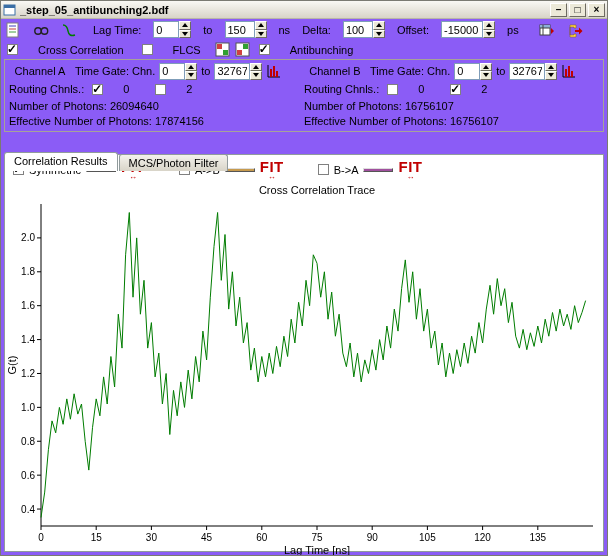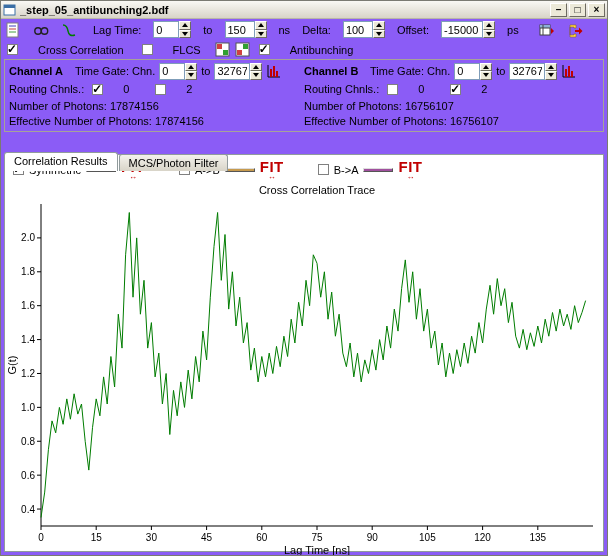--- a/index.html
+++ b/index.html
@@ -25,21 +25,21 @@
   
   .cbrow{height:19px;display:flex;align-items:center;padding:0 6px;flex:0 0 auto;}
   .cbgroup{display:flex;align-items:center;gap:20px;}
   .cb{width:11px;height:11px;background:#fff;border:1px solid #808080;position:relative;flex:0 0 auto;}
   .cb.checked::after{content:"✓";position:absolute;left:-1px;top:-3px;font-size:12px;font-weight:bold;color:#000;}
   .mL18{margin-left:18px;}.mL14{margin-left:14px;}.mL8{margin-left:8px;}.mL22{margin-left:22px;}.mL4{margin-left:4px;}
   
   .chframe{margin:0 3px 2px;border:1px solid #a7a398;padding:2px 4px 3px;display:flex;flex:0 0 auto;}
   .chcol{width:50%;display:flex;flex-direction:column;}
   .chrow{display:flex;align-items:center;gap:4px;height:18px;}
-  .chname{font-weight:bold;width:62px;flex:0 0 auto;}
+  .chname{font-weight:normal;width:62px;flex:0 0 auto;text-align:center;}
   .chtext{height:15px;display:flex;align-items:center;}
   
   .tabsrow{display:flex;align-items:flex-end;padding:2px 3px 0;flex:0 0 auto;height:20px;position:relative;z-index:2;}
   .tab{padding:2px 9px 2px;border:1px solid #919b9c;border-bottom:none;background:linear-gradient(to bottom,#f4f2ec,#d8d4c8);border-radius:3px 3px 0 0;margin-right:1px;position:relative;top:17px;cursor:default;}
   .tab.active{background:#fff;top:16px;padding-bottom:4px;margin-bottom:-1px;}
   
   .panel{flex:1;margin:0 3px 3px;border:1px solid #919b9c;background:#fff;display:flex;flex-direction:column;min-height:0;position:relative;z-index:1;}
   .legend{display:flex;align-items:flex-end;padding:4px 8px 2px;flex:0 0 auto;}
   .lg{display:flex;align-items:center;gap:5px;margin-right:34px;}
   .swatch{width:30px;height:4px;border:1px solid;border-color:#ddd #555 #555 #ddd;}
@@ -205,21 +205,21 @@
         <span class="tlabel">Routing Chnls.:</span>
         <span class="cbgroup mL4">
           <span class="cb checked"></span>
           <span>0</span>
         </span>
         <span class="cbgroup mL22">
           <span class="cb"></span>
           <span>2</span>
         </span>
       </div>
-      <div class="chtext">Number of Photons: 17874156</div>
+      <div class="chtext">Number of Photons: 26094640</div>
       <div class="chtext">Effective Number of Photons: 17874156</div>
     </div>
 
     <div class="chcol">
       <div class="chrow">
         <span class="chname">Channel B</span>
         <span class="tlabel">Time Gate: Chn.</span>
         <span class="spin">
           <input class="w26" value="0" style="">
           <span class="spin-btns">

